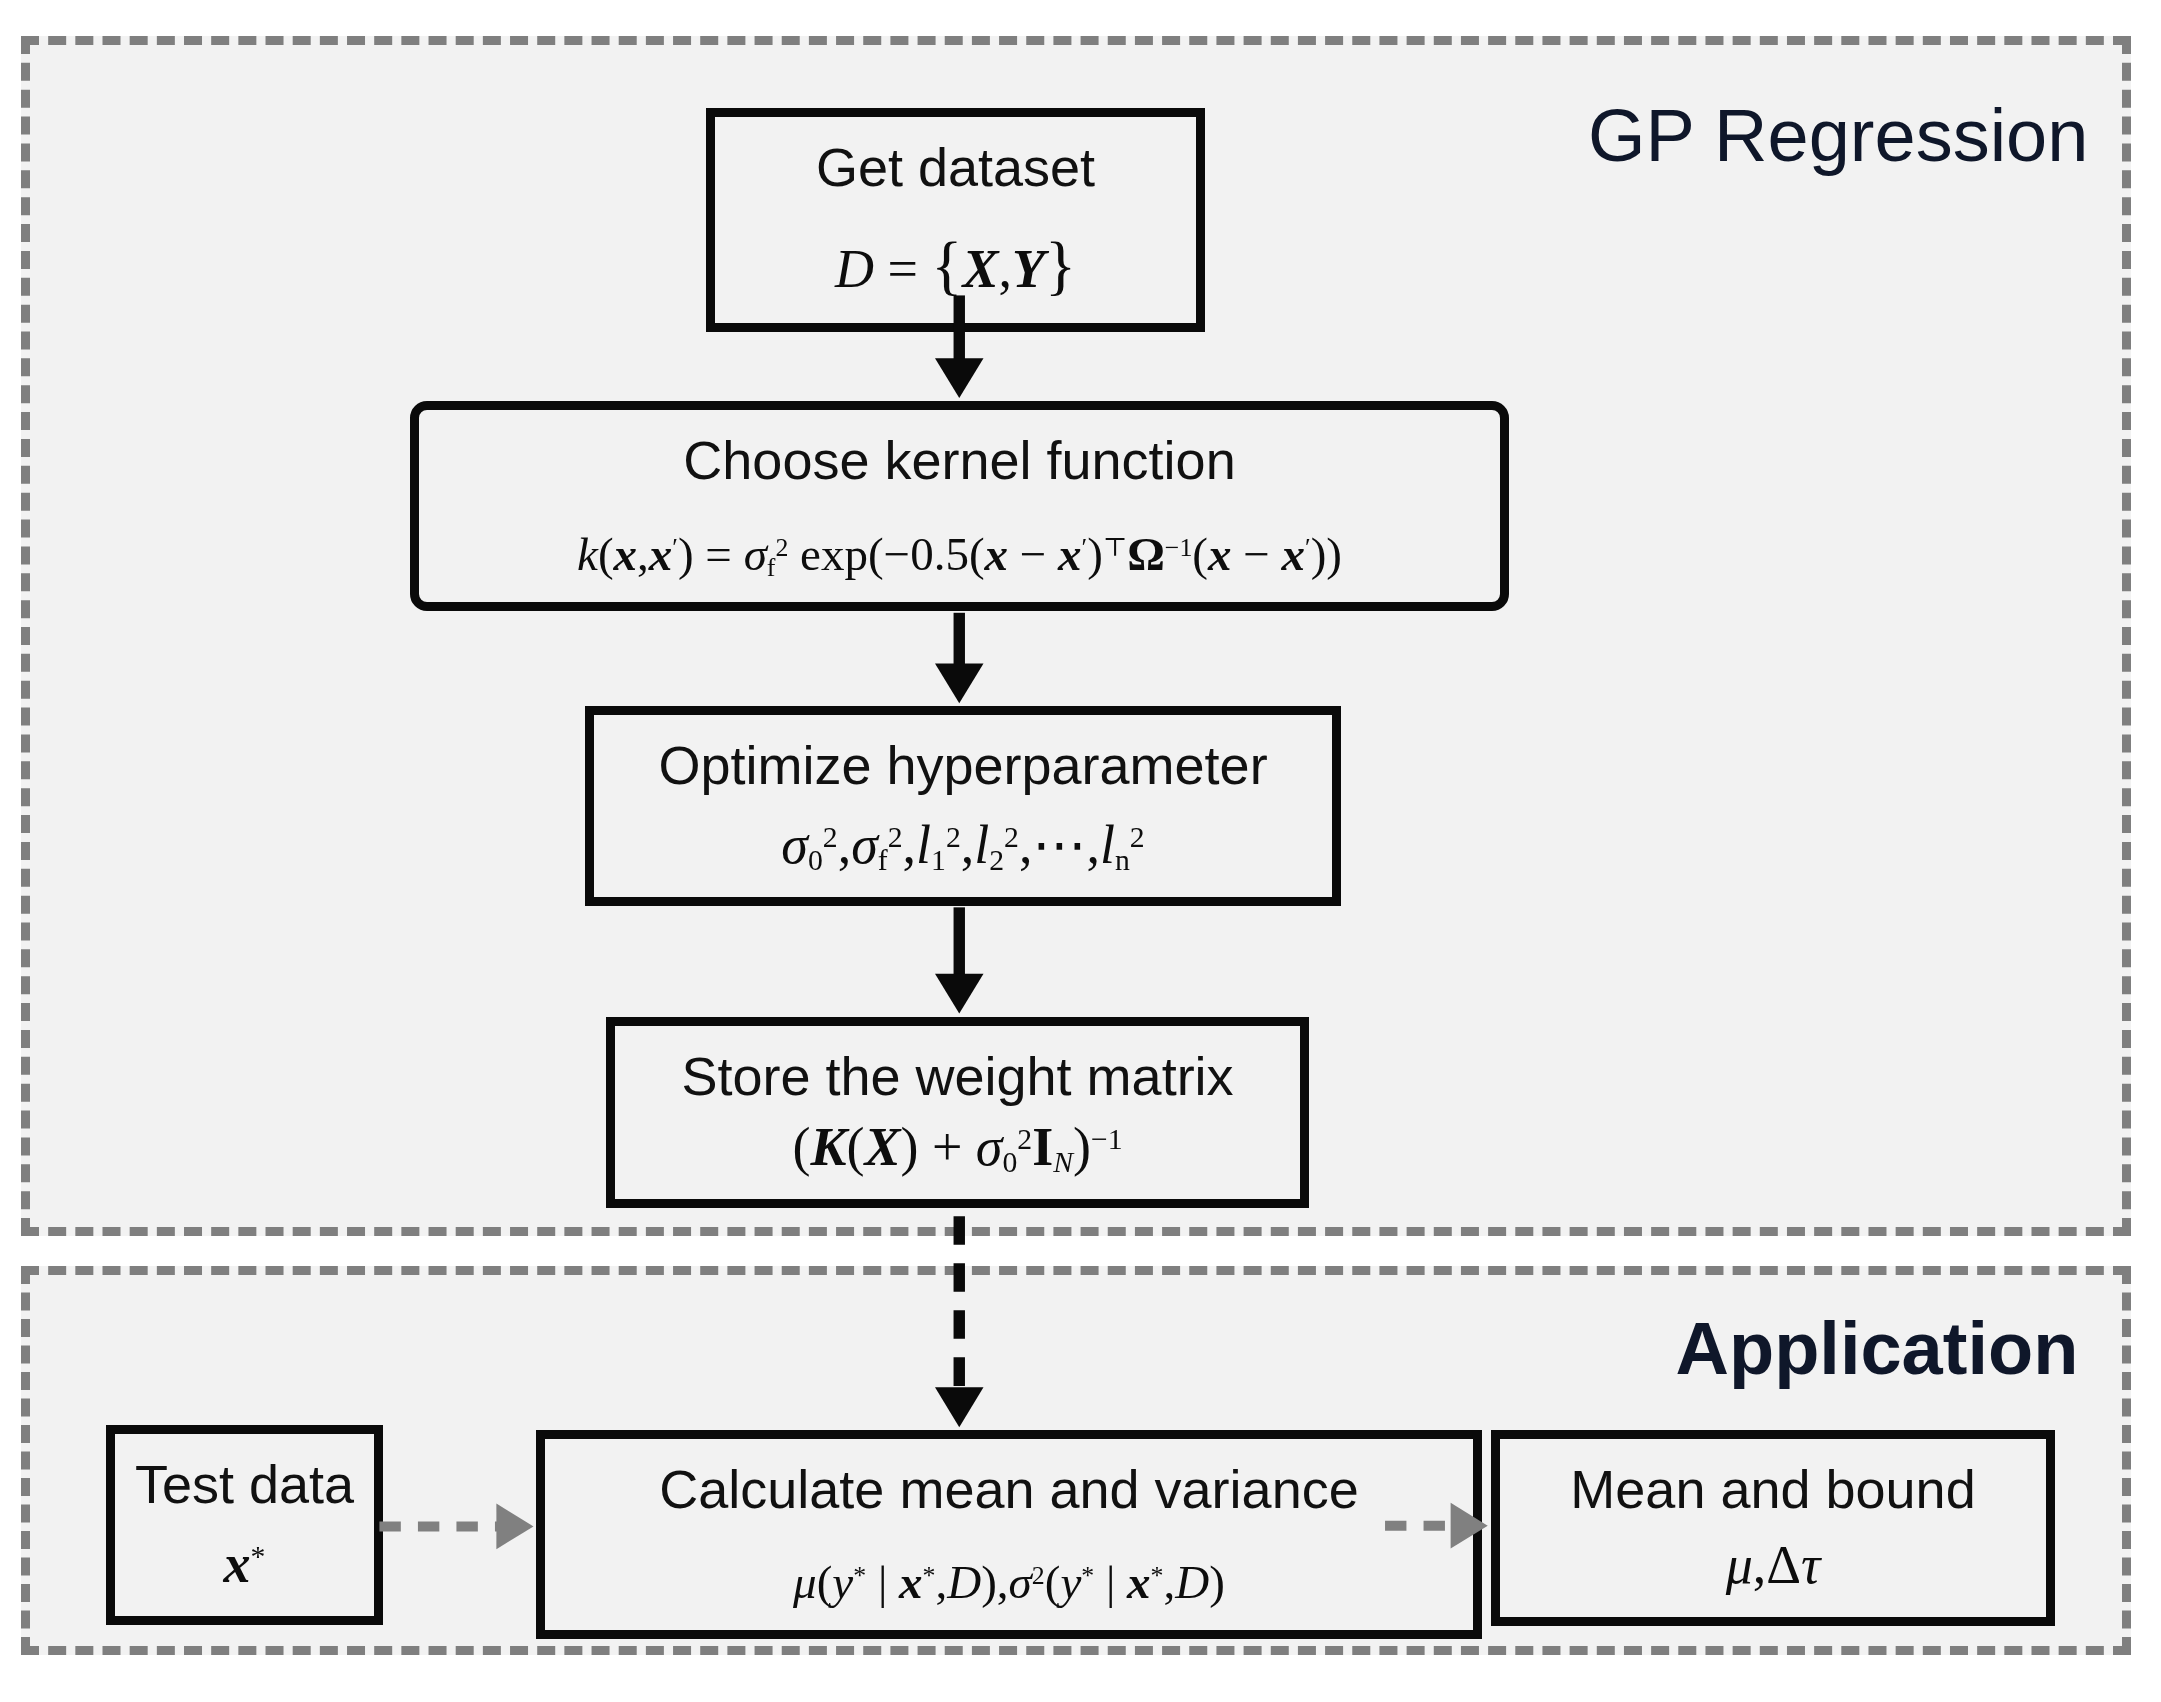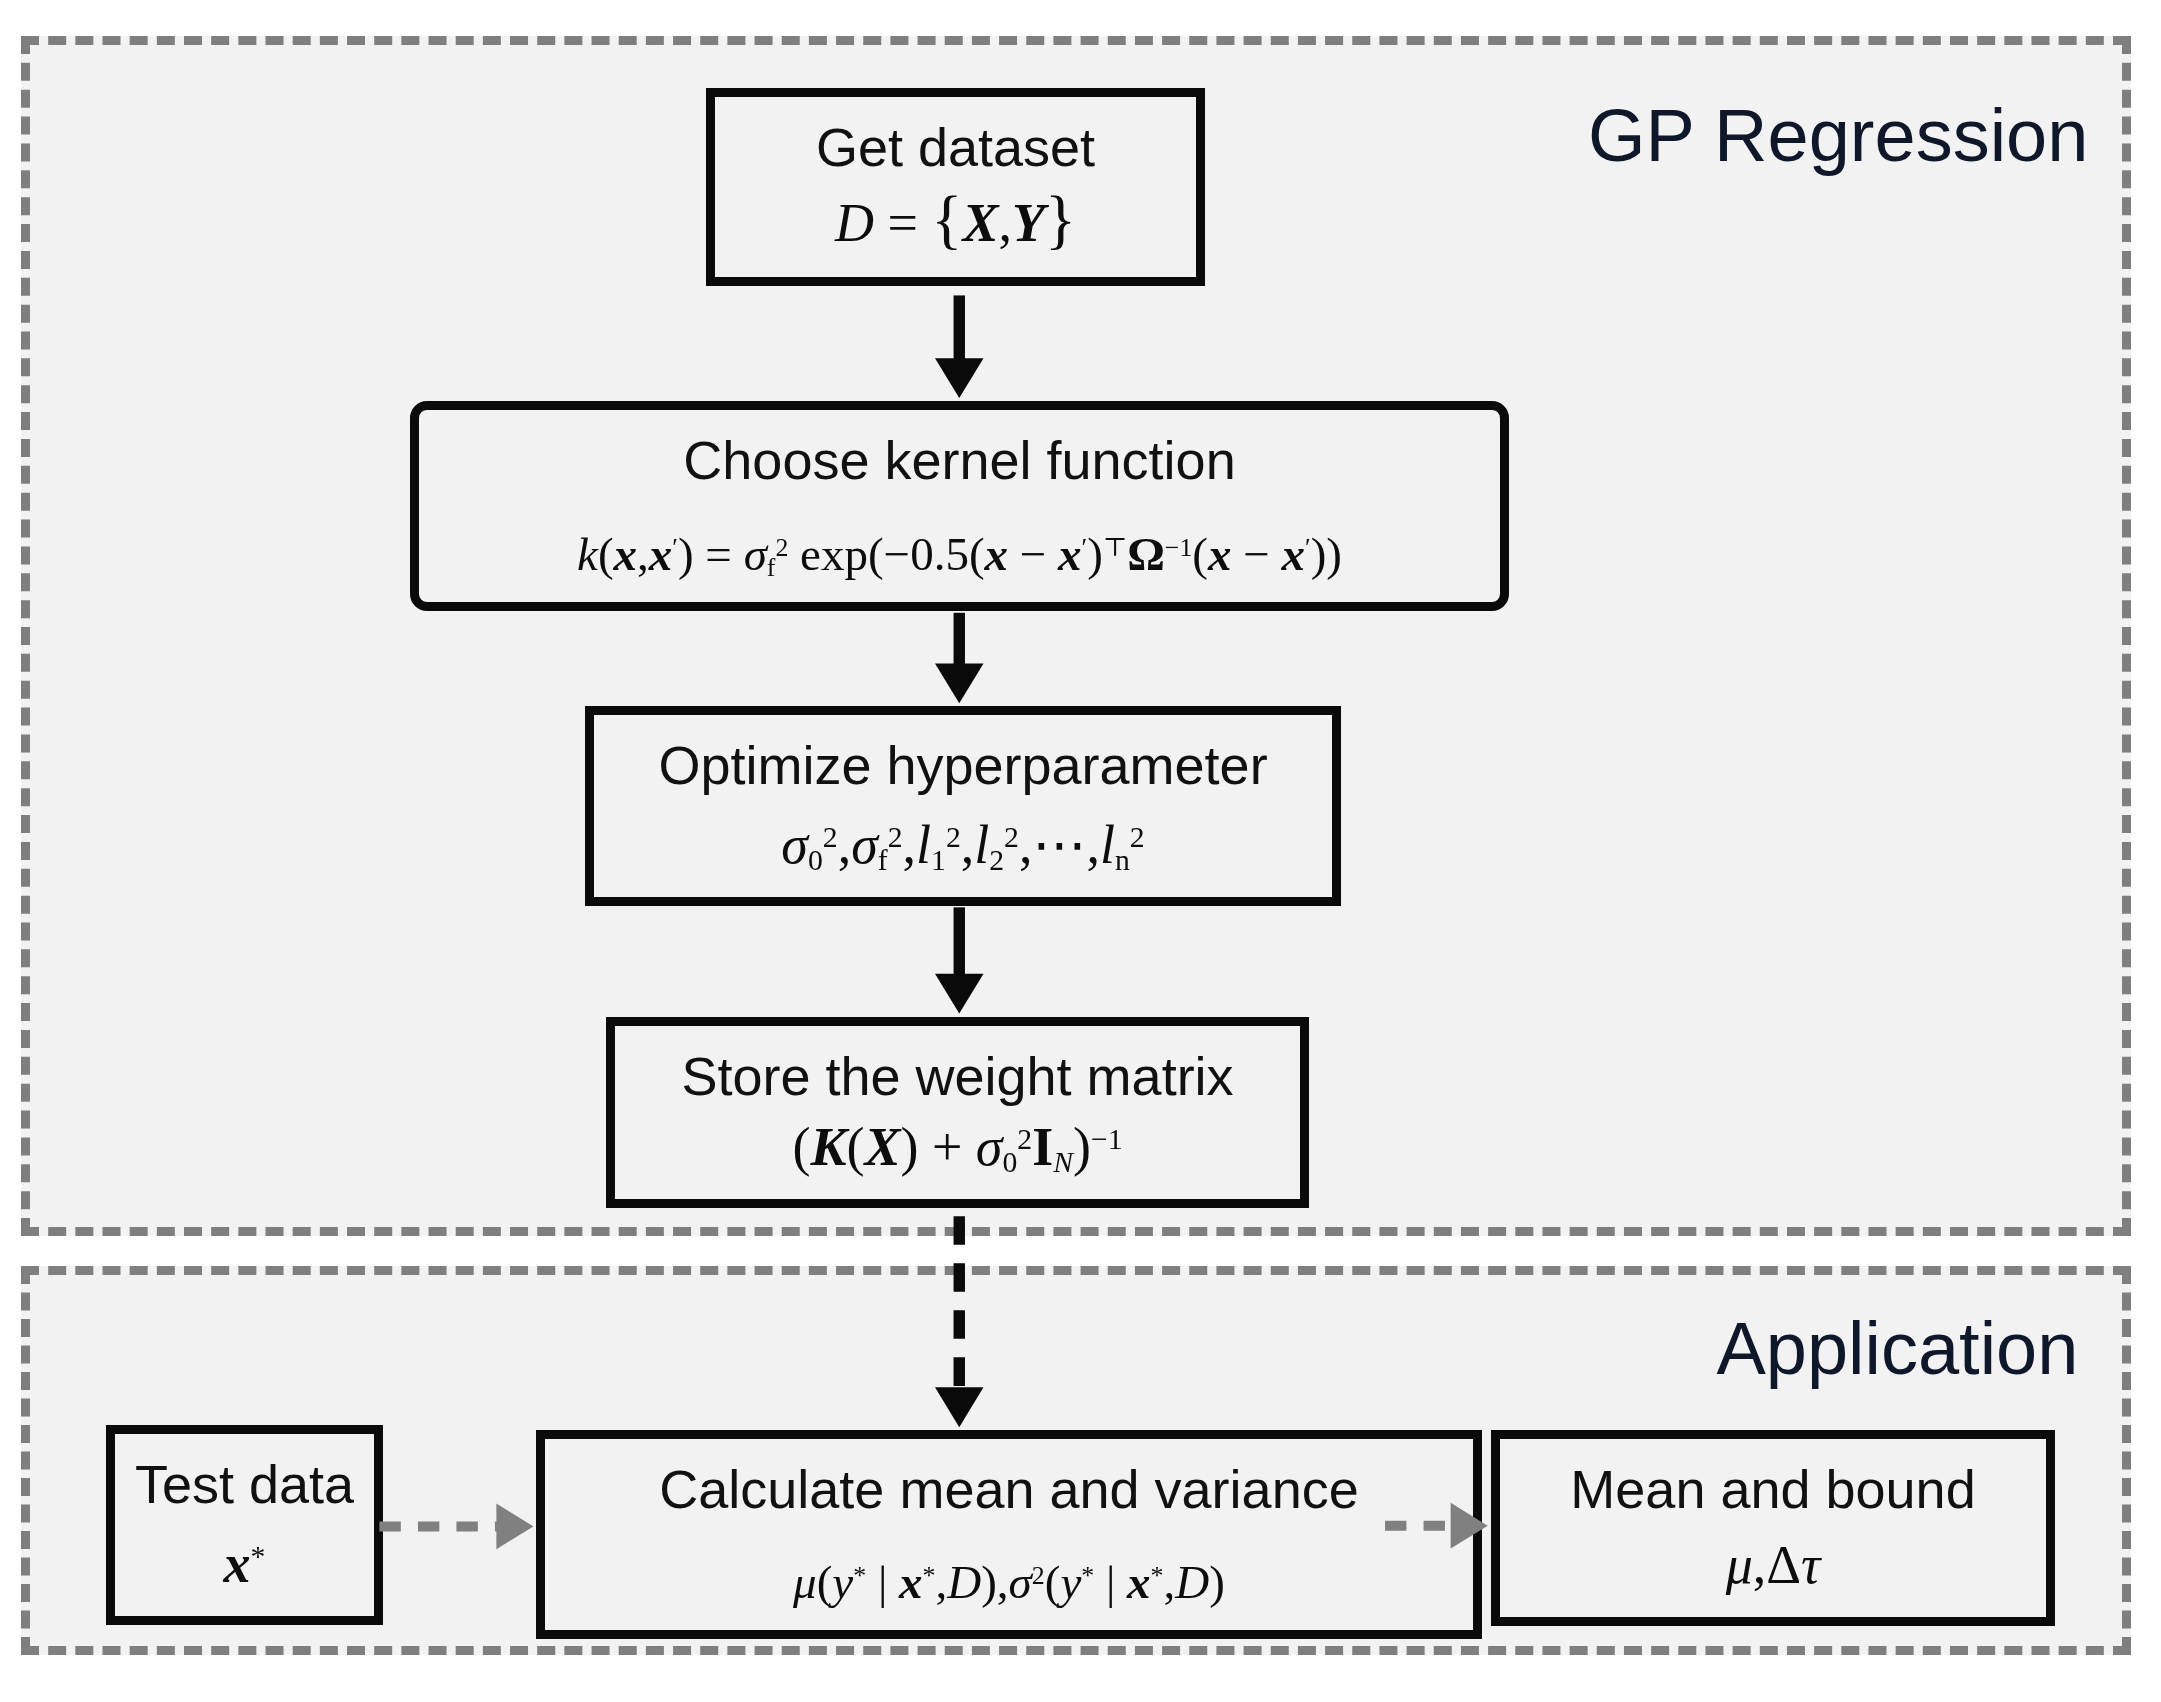--- a/index.html
+++ b/index.html
@@ -20,21 +20,21 @@
   .region-gp{left:21.4px;top:36px;width:2110px;height:1200px;}
   .region-app{left:21.4px;top:1266px;width:2110px;height:389px;}
   .region-label{
     position:absolute;
     font-size:74px;
     line-height:1.1;
     color:#0f172a;
     white-space:nowrap;
   }
   .region-gp .region-label{top:50px;right:34px;}
-  .region-app .region-label{top:33px;right:44px;}
+  .region-app .region-label{top:33px;right:44px;font-weight:bold;}
   .node{
     position:absolute;
     border:9.3px solid #0a0a0a;
     background:#f2f2f2;
     box-sizing:border-box;
     display:flex;
     flex-direction:column;
     align-items:center;
     justify-content:space-between;
     padding:18.5px 7.1px 21.4px 7.1px;
@@ -51,21 +51,21 @@
     font-size:54px;
     line-height:1.1;
     color:#0d0d0d;
     white-space:nowrap;
   }
   .node-formula sub,.node-formula sup{font-size:55%;line-height:0;}
   .node-formula sup{vertical-align:0.55em;}
   .node-formula sub{vertical-align:-0.22em;}
   .f-small{font-size:47px;}
   .f-braces{font-size:1.2em;}
-  #box-get-dataset      {left:706px; top:88px; width:499px; height:198px;}
+  #box-get-dataset      {left:706px; top:108px; width:499px; height:224px;}
   #box-choose-kernel    {left:410px; top:401px; width:1099px;height:210px;border-radius:17px;}
   #box-optimize-hyper   {left:585px; top:706px; width:756px;height:200px;}
   #box-store-weight     {left:606px; top:1017px;width:703px; height:191px;}
   #box-test-data        {left:98px; top:1425px;width:277px; height:200px;margin-left:8px;}
   #box-calc-mean-var    {left:536px; top:1430px;width:946px;height:209px;}
   #box-mean-bound       {left:1491px;top:1430px;width:564px; height:196px;}
   .arrows{
     position:absolute;left:0;top:0;width:2161px;height:1702px;
     pointer-events:none;
   }

